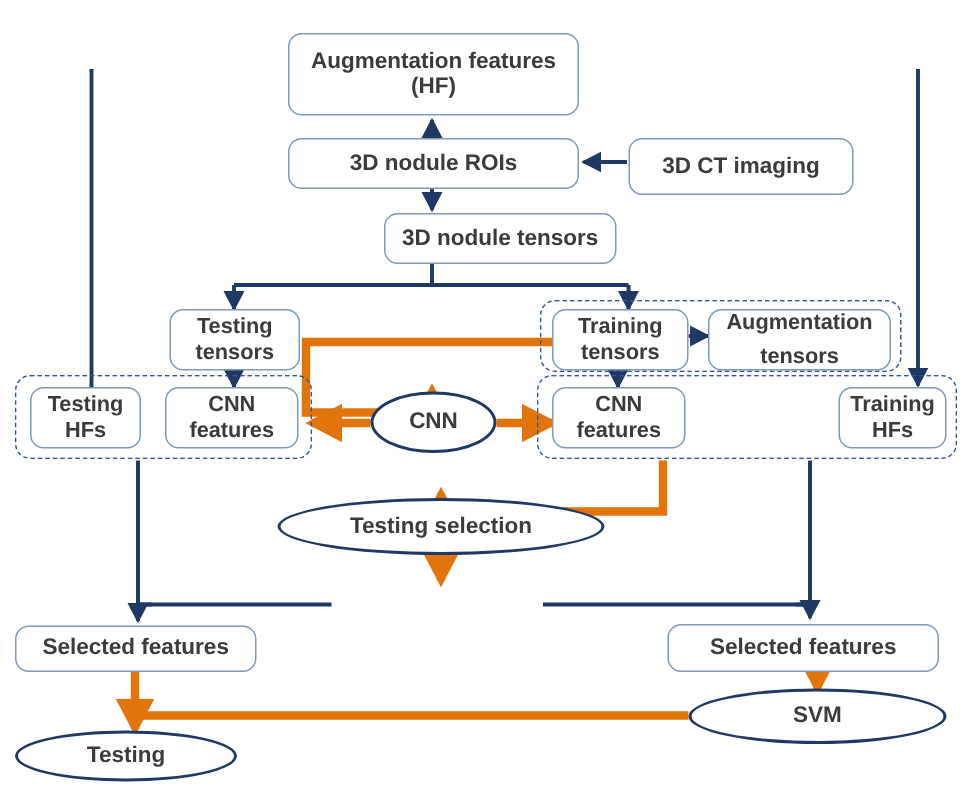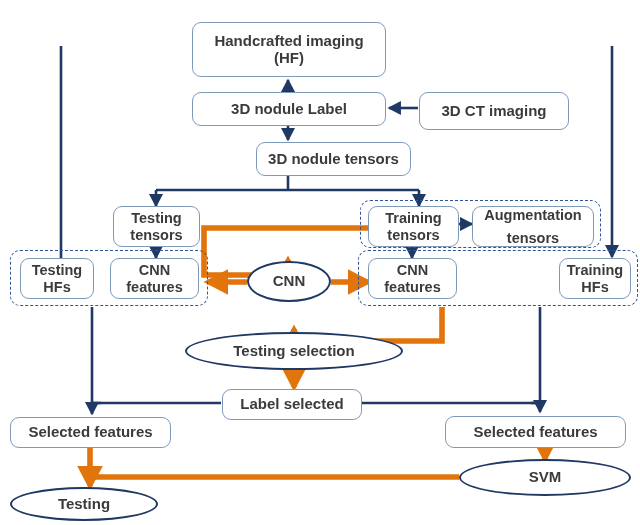--- a/index.html
+++ b/index.html
@@ -82,26 +82,26 @@
 
       <path d="M459,477 L90,477" marker-end="none"></path>
     </g>
   </svg>
 
   <div class="group" style="left:10px;top:250px;width:198px;height:56px;"></div>
   <div class="group" style="left:360px;top:200px;width:241px;height:48px;"></div>
   <div class="group" style="left:358px;top:250px;width:280px;height:56px;"></div>
 
   <div class="node rbox t15" style="left:192px;top:22px;width:194px;height:55px;flex-direction:column;">
-    <span>Handcrafted imaging</span>
+    <span>Augmentation features</span>
     <span>(HF)</span>
   </div>
 
   <div class="node rbox t15" style="left:192px;top:92px;width:194px;height:34px;">
-    <span>3D nodule Label</span>
+    <span>3D nodule ROIs</span>
   </div>
 
   <div class="node rbox t15" style="left:419px;top:92px;width:150px;height:38px;">
     <span>3D CT imaging</span>
   </div>
 
   <div class="node rbox t15" style="left:212px;top:142px;width:155px;height:34px;margin-left:44px;">
     <span>3D nodule tensors</span>
   </div>
 
@@ -141,23 +141,20 @@
 
   <div class="node rbox t14" style="left:559px;top:258px;width:72px;height:41px;flex-direction:column;">
     <span>Training</span>
     <span>HFs</span>
   </div>
 
   <div class="node ell t15" style="left:185px;top:332px;width:218px;height:38px;">
     <span>Testing selection</span>
   </div>
 
-  <div class="node rbox t15" style="left:222px;top:389px;width:140px;height:31px;">
-    <span>Label selected</span>
-  </div>
 
   <div class="node rbox t15" style="left:10px;top:417px;width:161px;height:31px;">
     <span>Selected features</span>
   </div>
 
   <div class="node rbox t15" style="left:445px;top:416px;width:181px;height:32px;">
     <span>Selected features</span>
   </div>
 
   <div class="node ell t15" style="left:10px;top:487px;width:148px;height:34px;">

